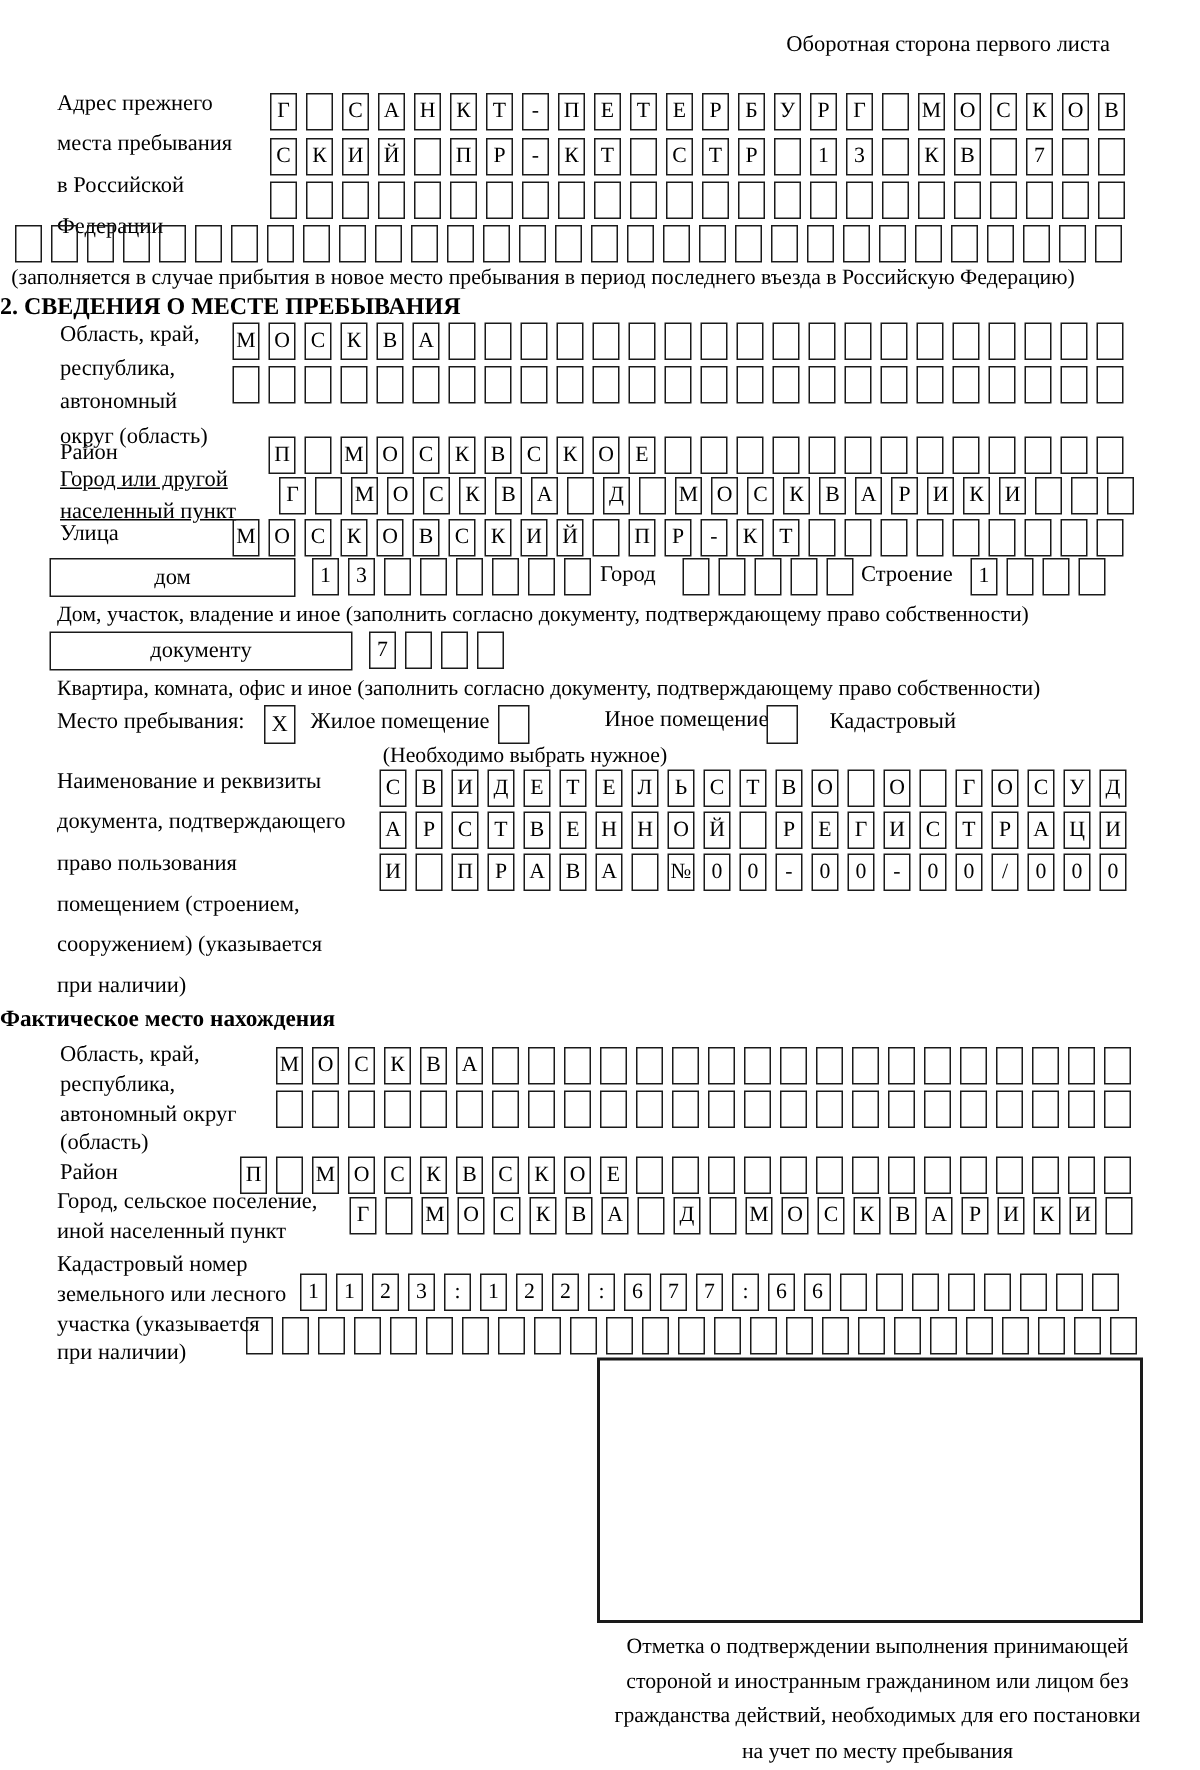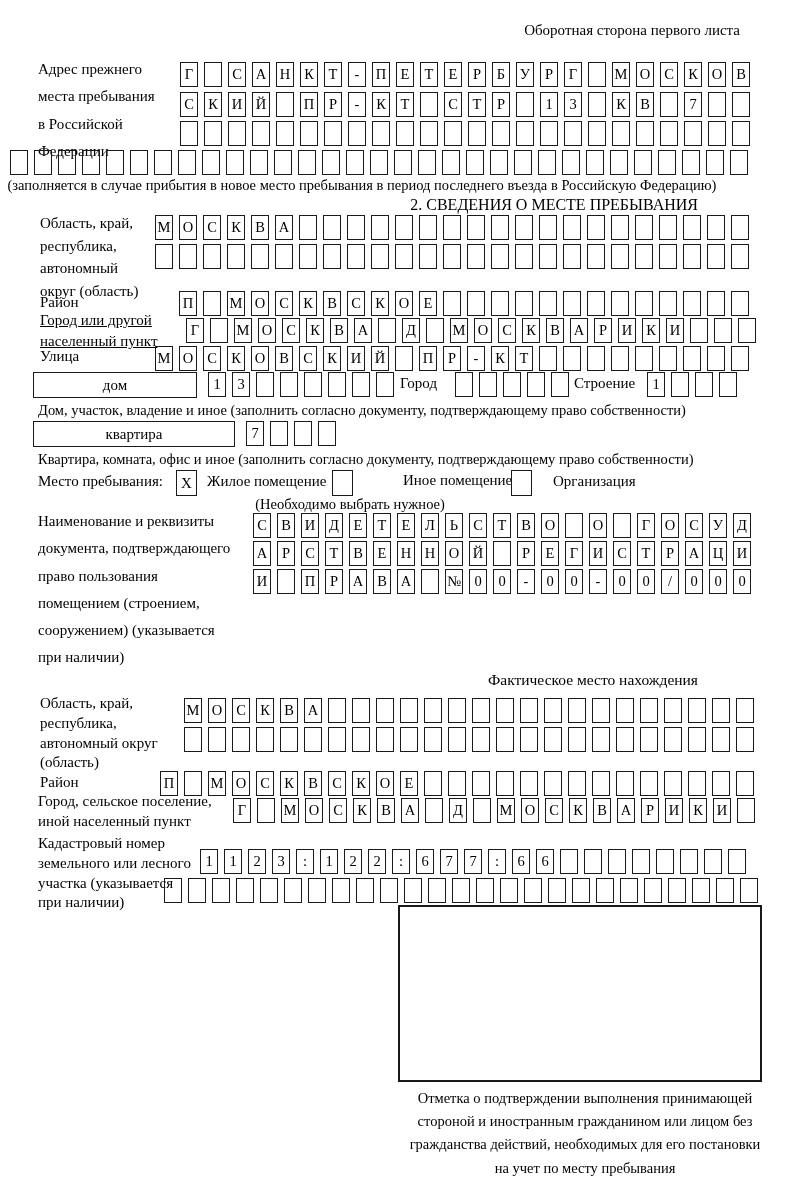--- a/index.html
+++ b/index.html
@@ -6,21 +6,21 @@
   #page {
     position:relative; width:800px; height:1180px; margin:0 auto;
     background:#ffffff; color:#000;
     font-family:"Liberation Serif","DejaVu Serif",serif;
     overflow:hidden;
   }
   .abs { position:absolute; }
   .lbl { position:absolute; font-size:15px; white-space:pre-line; }
   .note { position:absolute; font-size:14.5px; white-space:pre-line; }
   .center { text-align:center; }
-  .hdr { position:absolute; left:0; width:698px; text-align:right; font-weight:normal; }
+  .hdr { position:absolute; left:0; width:698px; text-align:left; font-weight:bold; }
   .cellrow { position:absolute; display:flex; gap:6px; }
   .cell {
     box-sizing:border-box; width:18px; height:25px; flex:0 0 18px;
     border:1.6px solid #1a1a1a; display:flex; align-items:center; justify-content:center;
     font-size:14.5px; line-height:1;
   }
   .wbox {
     position:absolute; box-sizing:border-box; height:26px;
     border:1.6px solid #1a1a1a; display:flex; align-items:center; justify-content:center;
     font-size:15px;
@@ -329,36 +329,36 @@
     </div>
   <div class="lbl" style="left:574px; top:375px;">Строение</div>
   <div class="cellrow" style="left:647px; top:372px;">
       <span class="cell">1</span>
       <span class="cell"></span>
       <span class="cell"></span>
       <span class="cell"></span>
     </div>
   <div class="note" style="left:38px; top:402px;">Дом, участок, владение и иное (заполнить согласно документу, подтверждающему право собственности)</div>
 
-  <div class="wbox" style="left:33px; top:421px; width:202px;">квартира</div>
+  <div class="wbox" style="left:33px; top:421px; width:202px;">документу</div>
   <div class="cellrow" style="left:246px; top:421px;">
       <span class="cell">7</span>
       <span class="cell"></span>
       <span class="cell"></span>
       <span class="cell"></span>
     </div>
   <div class="note" style="left:38px; top:451px;">Квартира, комната, офис и иное (заполнить согласно документу, подтверждающему право собственности)</div>
 
   <div class="lbl" style="left:38px; top:473px;">Место пребывания:</div>
   <div class="chk" style="left:176px; top:470px;">X</div>
   <div class="lbl" style="left:207px; top:473px;">Жилое помещение</div>
   <div class="chk" style="left:332px; top:470px;"></div>
   <div class="lbl" style="left:360px; top:472px;margin-left:43px;">Иное помещение</div>
   <div class="chk" style="left:511px; top:470px;"></div>
-  <div class="lbl" style="left:553px; top:473px;">Организация</div>
+  <div class="lbl" style="left:553px; top:473px;">Кадастровый</div>
   <div class="note center" style="left:130px; top:496px; width:440px;">(Необходимо выбрать нужное)</div>
 
   <div class="lbl lh18" style="left:38px; top:508px;">Наименование и реквизиты
 документа, подтверждающего
 право пользования
 помещением (строением,
 сооружением) (указывается
 при наличии)</div>
   <div class="cellrow" style="left:253px; top:513px;">
       <span class="cell">С</span>

